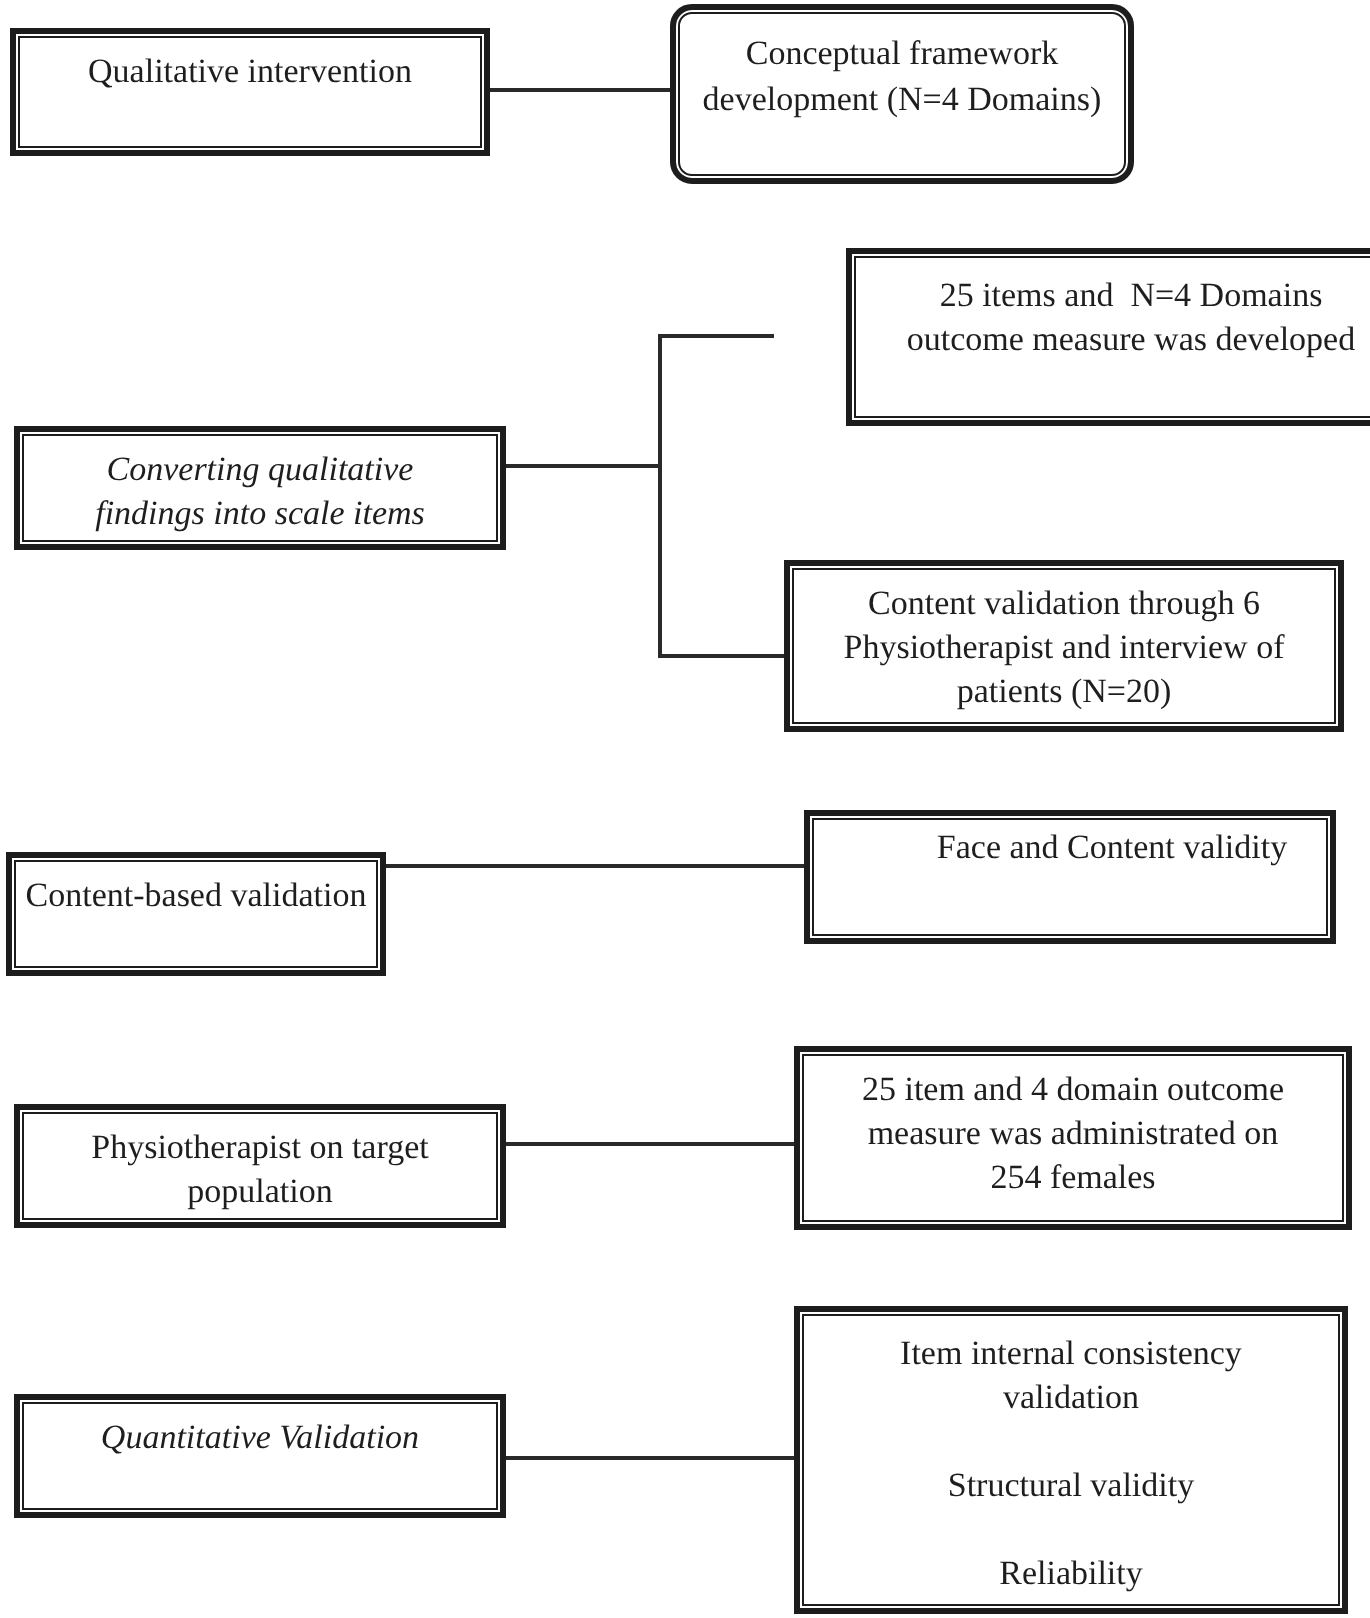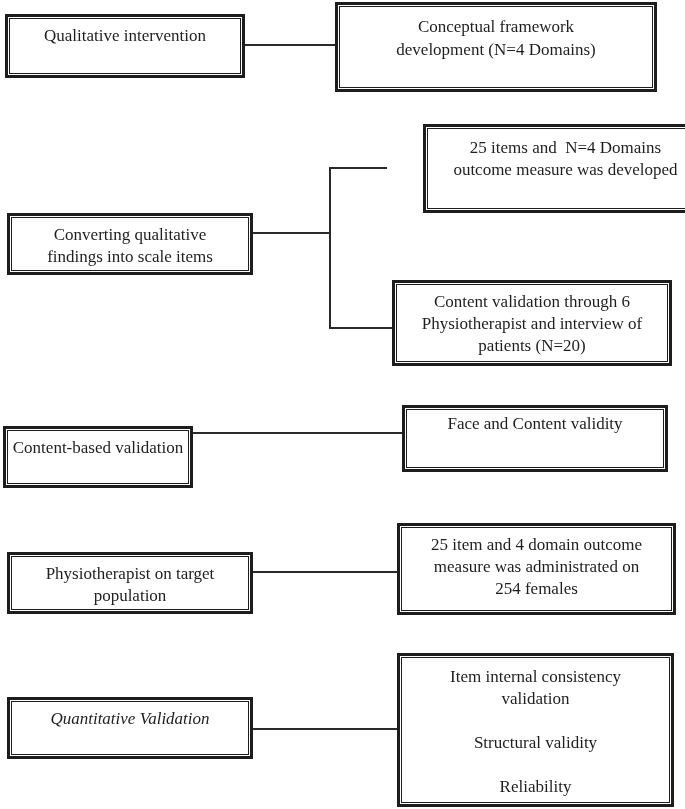--- a/index.html
+++ b/index.html
@@ -28,44 +28,44 @@
   .box-text {
     box-sizing: border-box;
     width: 100%;
     padding: 8px 6px 0 6px;
     text-align: center;
     font-size: 17px;
     line-height: 22px;
     white-space: pre-wrap;
   }
   .pad10 .box-text { padding-top: 10px; }
-  .pad5  .box-text { padding-top: 5px; }
+  .pad5  .box-text { padding-top: 5px; margin-left: 21px; }
   .lh23 .box-text  { line-height: 23px; }
   .line {
     position: absolute;
     background: #2a2a2a;
   }
   .line.h { height: 2px; }
   .line.v { width: 2px; }
 </style>
 </head>
 <body>
 
 <div id="canvas">
 
   <div class="box" style="left:5px; top:14px; width:240px; height:64px;">
     <div class="box-text">Qualitative intervention</div>
   </div>
-  <div class="box pad10 lh23" style="left:335px; top:2px; width:322px; height:90px;">
+  <div class="box pad10 lh23" style="left:335px; top:2px; width:232px; height:90px;border-radius:11px;">
     <div class="box-text">Conceptual framework
 development (N=4 Domains)</div>
   </div>
   <div class="line h" style="left:245px; top:44px; width:90px;"></div>
 
-  <div class="box" style="left:7px; top:213px; width:246px; height:62px;">
+  <div class="box" style="left:7px; top:213px; width:246px; height:62px;font-style:italic;">
     <div class="box-text">Converting qualitative
 findings into scale items</div>
   </div>
   <div class="box pad10" style="left:387px; top:124px; width:285px; height:89px;margin-left:36px;">
     <div class="box-text">25 items and  N=4 Domains
 outcome measure was developed</div>
   </div>
   <div class="box" style="left:392px; top:280px; width:280px; height:86px;">
     <div class="box-text">Content validation through 6
 Physiotherapist and interview of

